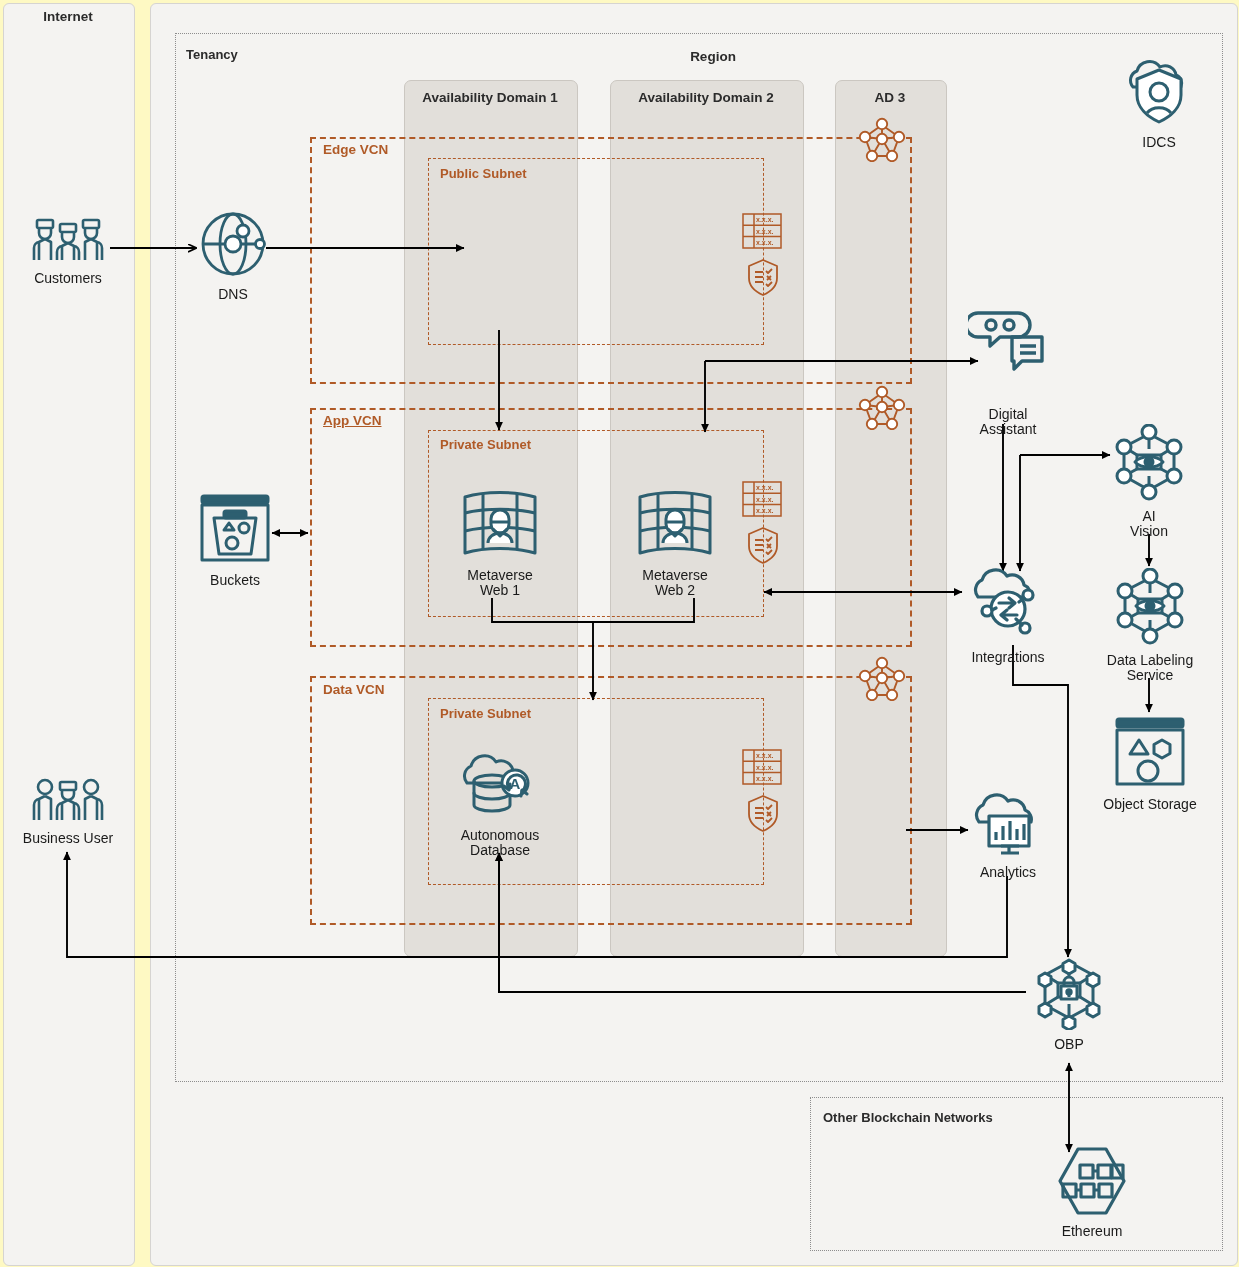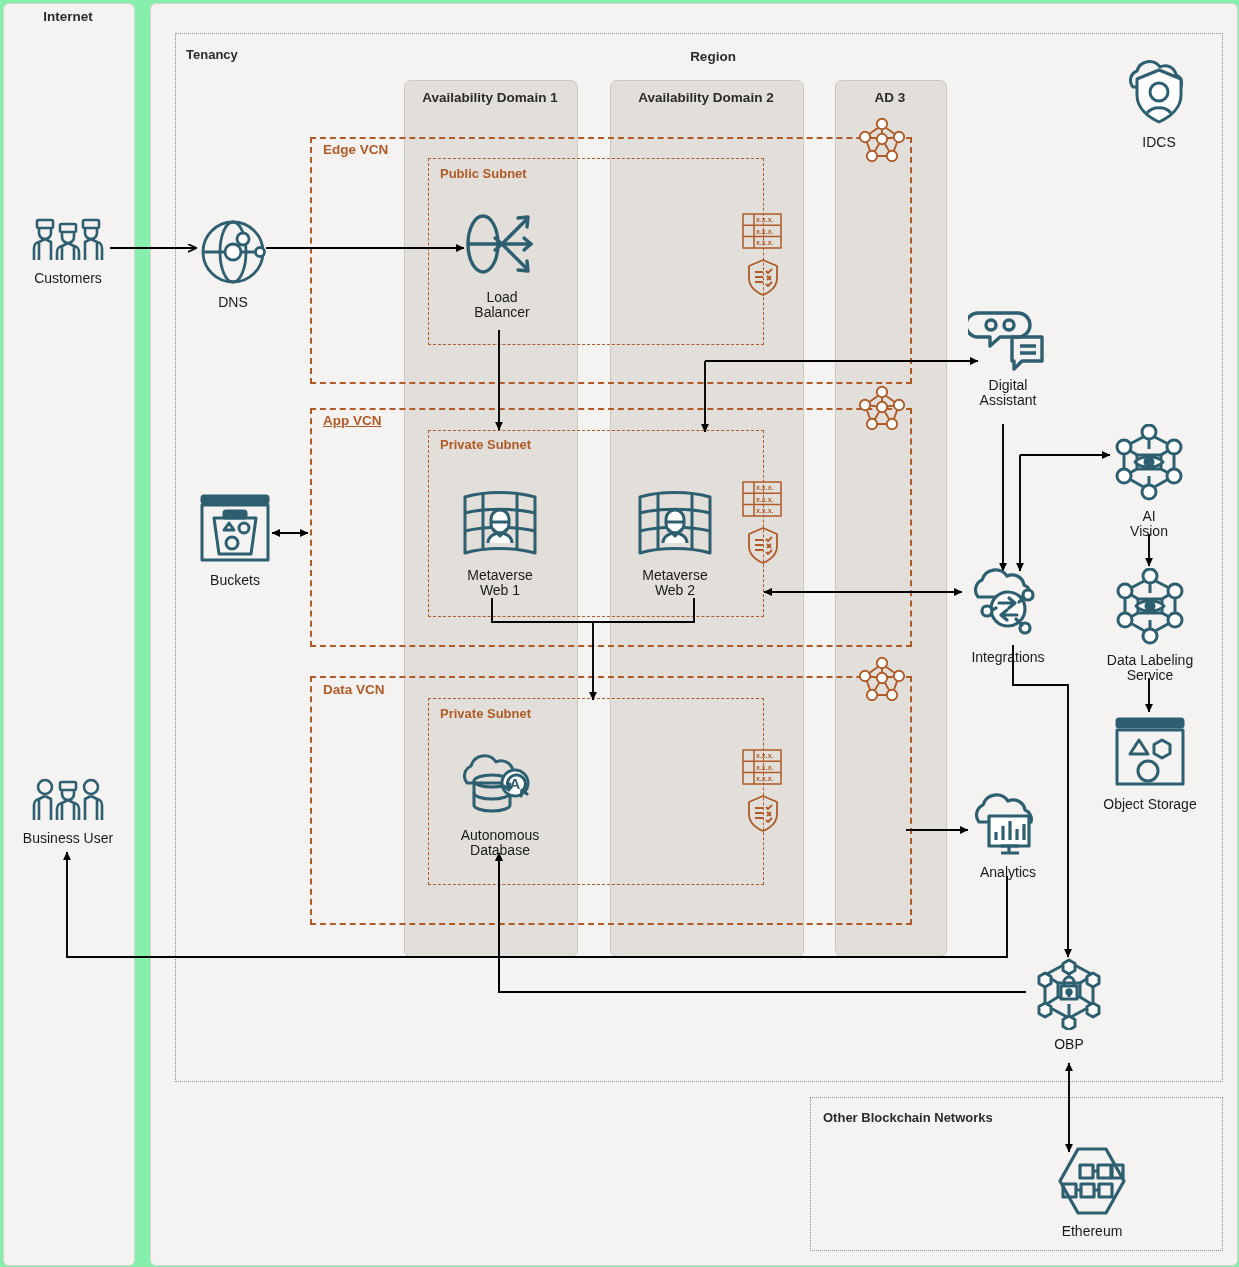--- a/index.html
+++ b/index.html
@@ -1,17 +1,17 @@
 <!DOCTYPE html>
 <html><head>
 <meta charset="utf-8">
 <style>
   html,body{margin:0;padding:0;background:#ffffff;}
   body{font-family:"Liberation Sans","DejaVu Sans",sans-serif;color:#1a1a1a;}
-  #canvas{position:relative;width:1239px;height:1267px;background:#86efac;overflow:hidden;}
+  #canvas{position:relative;width:1239px;height:1267px;background:#fef9c3;overflow:hidden;}
 
   
   .panel{position:absolute;background:#f4f3f1;border:1px solid #d6d4d1;border-radius:6px;}
   .panel-title{position:absolute;font-size:13.5px;font-weight:bold;color:#2b2b2b;white-space:nowrap;}
 
   .dotted-box{position:absolute;border:1px dotted #8d8d8d;background:transparent;}
   .dotted-title{position:absolute;font-size:13px;font-weight:bold;color:#2b2b2b;white-space:nowrap;}
 
   .ad-col{position:absolute;background:#e2dfda;border:1px solid #cbc7c1;border-radius:7px;}
   .ad-label{position:absolute;font-size:13.5px;font-weight:bold;color:#2b2b2b;text-align:center;white-space:nowrap;}
@@ -164,55 +164,36 @@
             <path d="M30 12 v4 a6 6 0 0 0 12 0 v-4"></path>
           <path d="M36 22 l-6 3 v17 M36 22 l6 3 v17 M30 25 a6 6 0 0 0 -5 6 v11 M42 25 a6 6 0 0 1 5 6 v11"></path>
           <circle cx="59" cy="9" r="7"></circle>
             <path d="M59 18 l-6 3 v21 M59 18 l6 3 v21 M65 21 a6 6 0 0 1 5 6 v15"></path>
         </g>
       </svg>
     </span>
     <span class="cap">Business User</span>
   </div>
 
-  <div class="node" style="left:191px;top:216px;width:84px;">
+  <div class="node" style="left:191px;top:208px;width:84px;">
     <span class="glyph">
       <svg width="72" height="72" viewBox="0 0 72 72">
         <g fill="none" stroke="#2d5f70" stroke-width="2.8">
           <circle cx="36" cy="36" r="30"></circle>
           <ellipse cx="36" cy="36" rx="13" ry="30"></ellipse>
           <line x1="6" y1="36" x2="66" y2="36"></line>
           <circle cx="36" cy="36" r="8" fill="#ffffff"></circle>
           <circle cx="46" cy="23" r="6" fill="#ffffff"></circle>
           <circle cx="63" cy="36" r="4.5" fill="#ffffff"></circle>
         </g>
       </svg>
     </span>
     <span class="cap">DNS</span>
   </div>
 
-  <div class="node" style="left:457px;top:205px;width:90px;">
-    <span class="glyph">
-      <svg width="82" height="78" viewBox="0 0 82 78">
-        <g fill="none" stroke="#2d5f70" stroke-width="3.4" stroke-linecap="round" stroke-linejoin="round">
-          <ellipse cx="22" cy="39" rx="15" ry="28"></ellipse>
-          <line x1="8" y1="39" x2="40" y2="39"></line>
-          <path d="M34 33 l7 6 l-7 6"></path>
-          <line x1="41" y1="39" x2="70" y2="39"></line>
-            <path d="M63 33 l7 6 l-7 6"></path>
-          <line x1="41" y1="39" x2="66" y2="14"></line>
-            <path d="M57 13 l10 -1 l-1 10"></path>
-          <line x1="41" y1="39" x2="66" y2="64"></line>
-            <path d="M57 65 l10 1 l-1 -10"></path>
-        </g>
-      </svg>
-    </span>
-    <span class="cap">Load
-Balancer</span>
-  </div>
 
   <div class="node" style="left:453px;top:489px;width:94px;">
     <span class="glyph">
       <svg width="82" height="72" viewBox="0 0 82 72">
         <g fill="none" stroke="#2d5f70" stroke-width="3" stroke-linejoin="round">
           <path d="M6 8 C26 2, 56 2, 76 8 L76 64 C56 58, 26 58, 6 64 Z"></path>
           <path d="M6 24 C26 19, 56 19, 76 24 M6 42 C26 37, 56 37, 76 42"></path>
           <path d="M24 5 L24 61 M58 5 L58 61"></path>
           <path d="M32 30 a9 9 0 0 1 18 0 v5 a9 9 0 0 1 -18 0 Z" fill="#ffffff"></path>
           <path d="M32 33 h18"></path>
@@ -286,21 +267,21 @@
           <path d="M16 31 a10 10 0 0 1 4 -16 a13 13 0 0 1 23 -4 a11 11 0 0 1 16 8 a9 9 0 0 1 5 12 Z"></path>
           <path d="M42 14 L64 23 v16 c0 13 -11 22 -22 27 c-11 -5 -22 -14 -22 -27 V23 Z" fill="#ffffff"></path>
           <circle cx="42" cy="36" r="9"></circle>
           <path d="M30 57 a14 11 0 0 1 24 0"></path>
         </g>
       </svg>
     </span>
     <span class="cap">IDCS</span>
   </div>
 
-  <div class="node" style="left:963px;top:309px;width:90px;">
+  <div class="node" style="left:963px;top:309px;width:90px;gap:29px;">
     <span class="glyph">
       <svg width="80" height="62" viewBox="0 0 80 62">
         <g fill="none" stroke="#2d5f70" stroke-width="3.4" stroke-linejoin="round">
           <path d="M10 4 h40 a9 9 0 0 1 0 24 h-18 l-10 9 v-9 h-12 a9 9 0 0 1 0 -24 Z"></path>
           <circle cx="23" cy="16" r="5"></circle>
             <circle cx="41" cy="16" r="5"></circle>
           <path d="M44 28 h30 v24 h-20 l-8 8 v-8 h-2 Z"></path>
           <path d="M52 37 h16 M52 44 h16"></path>
         </g>
       </svg>

